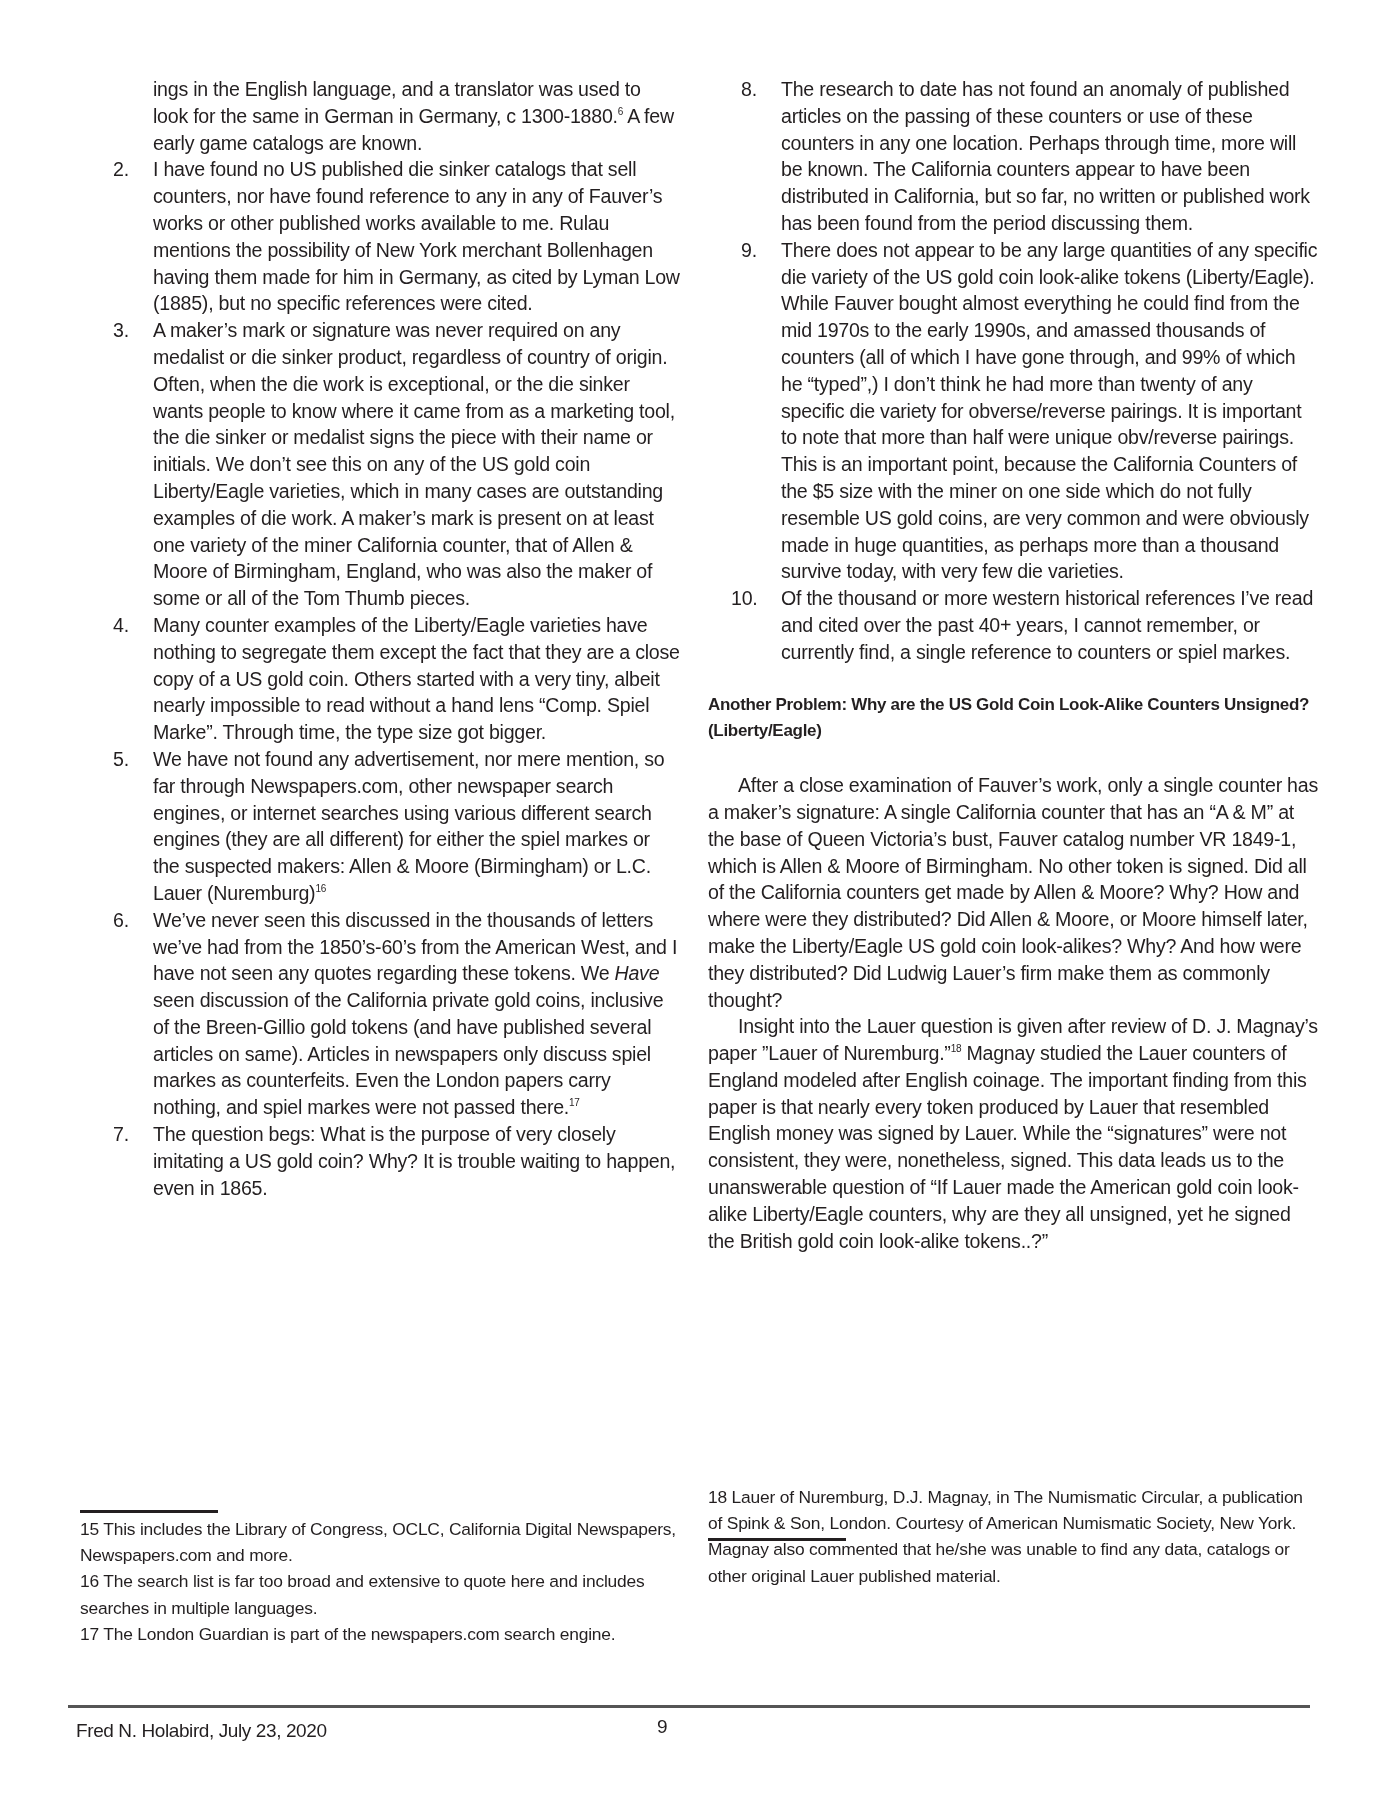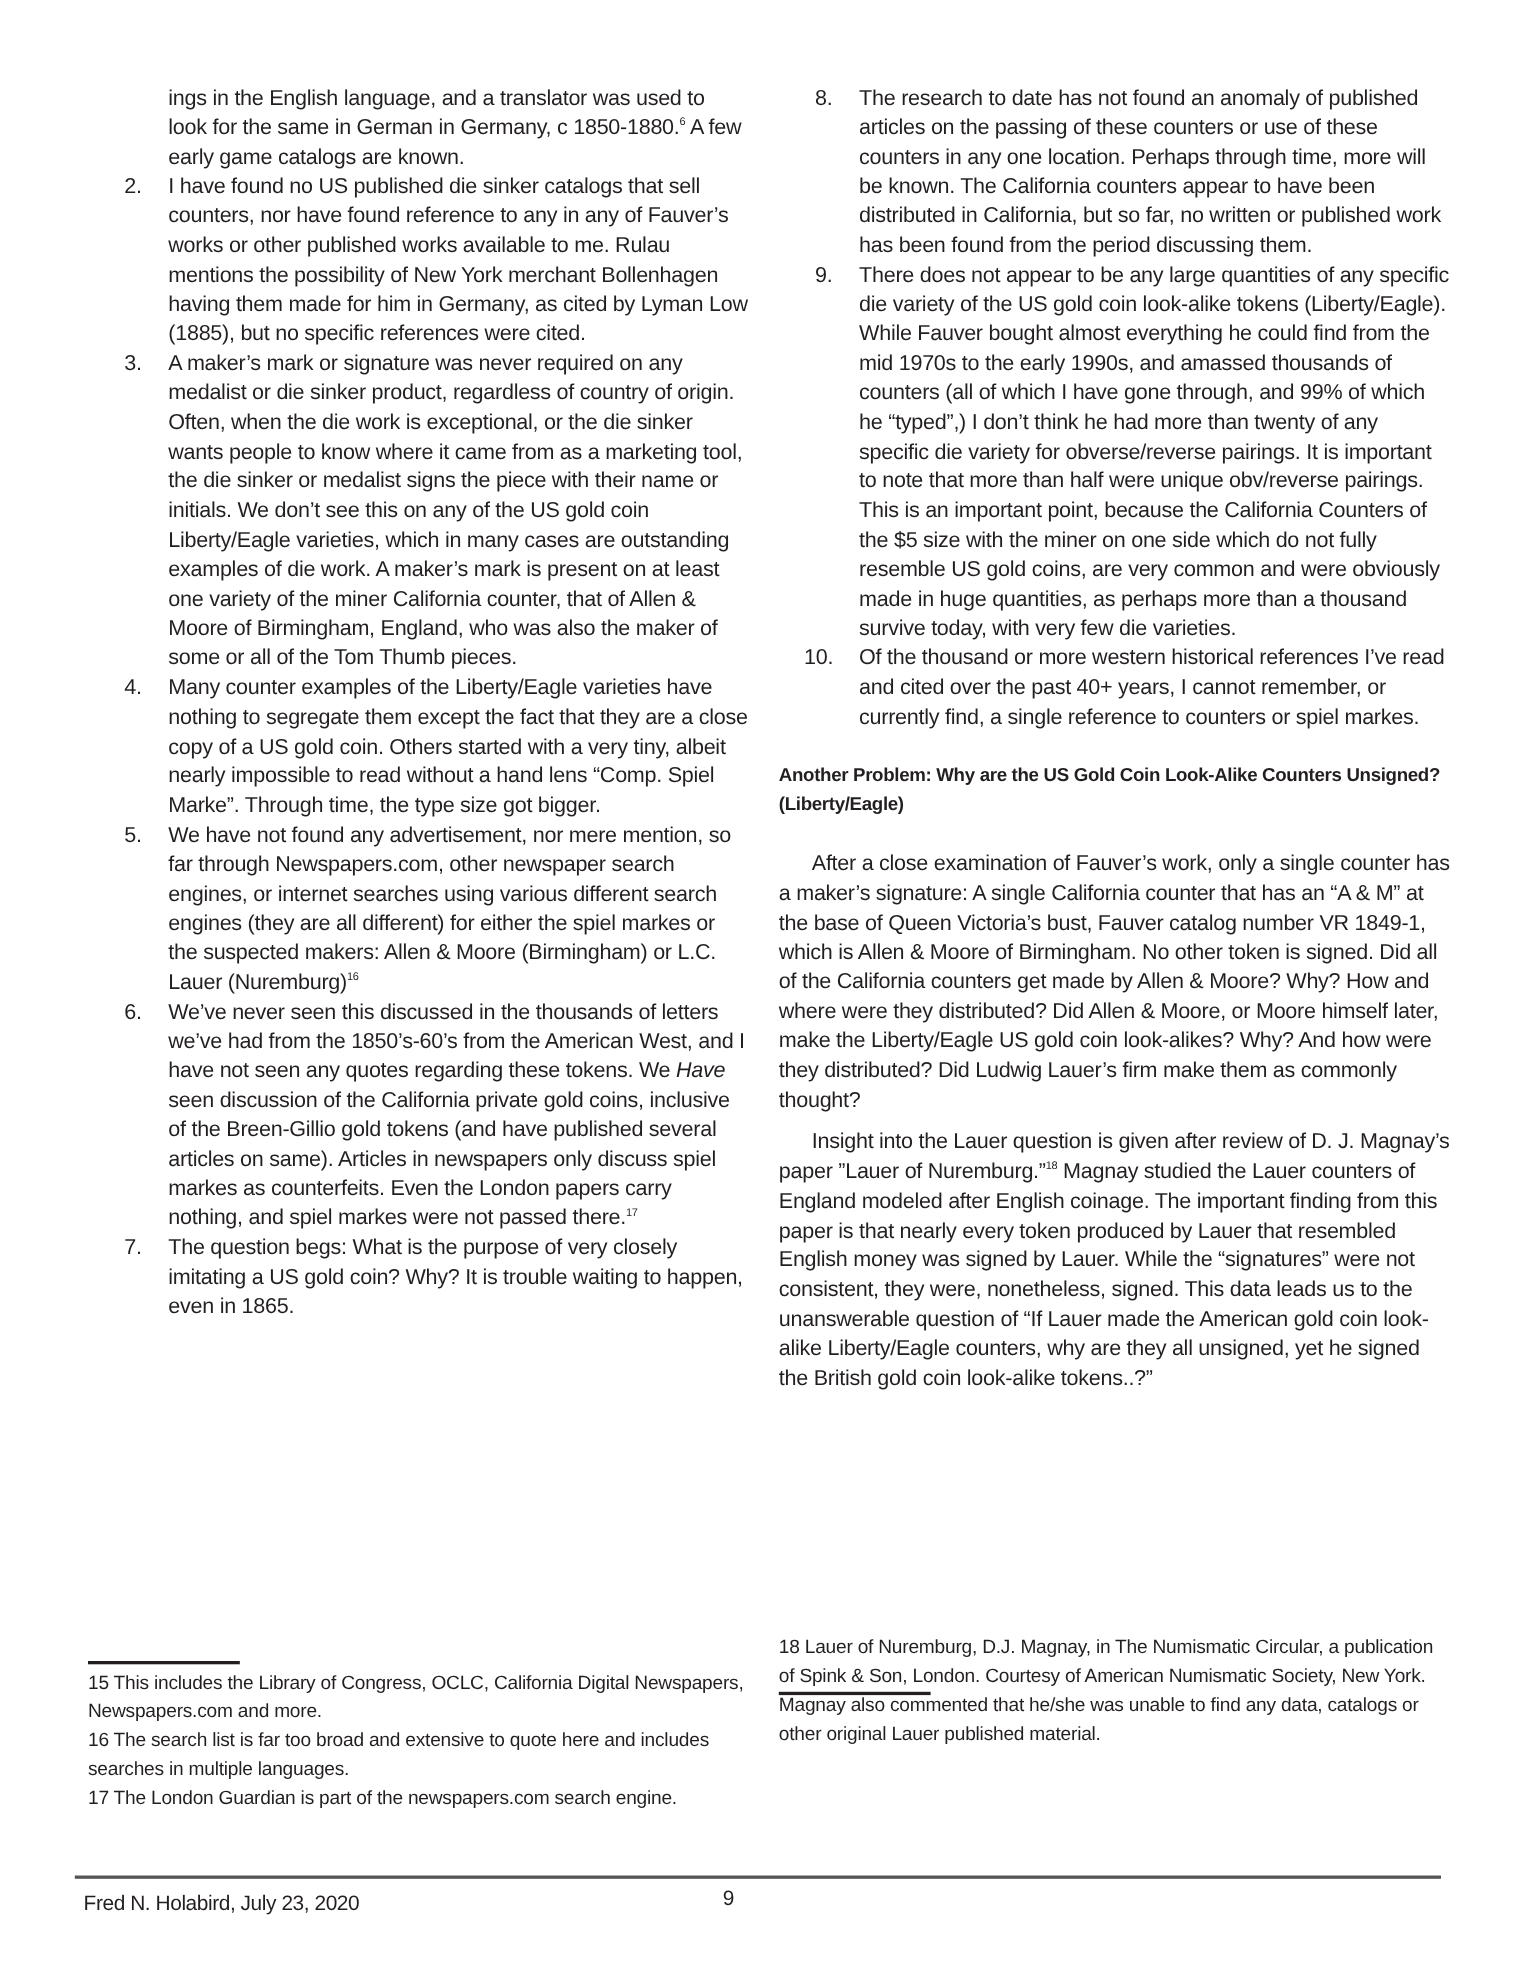--- a/index.html
+++ b/index.html
@@ -18,37 +18,37 @@
   .li { position: relative; padding-left: 73px; }
   .col-right .li { padding-left: 73px; }
   .li .num { position: absolute; left: 33px; top: 0; }
   .li .num.two { left: 23px; }
   .li.cont { padding-left: 73px; }
   sup { font-size: 10px; line-height: 0; vertical-align: 8px; }
   .heading {
     font-weight: bold; font-size: 17px; line-height: 26.8px;
     margin-top: 26px; letter-spacing: -0.3px;
   }
-  .para { text-indent: 30px; margin-top: 12px; }
+  .para { text-indent: 30px; }
   .para.first { margin-top: 27px; }
   .fn-rule { position: absolute; height: 3px; background: #231f20; width: 138px; }
   .fn {
     position: absolute; font-size: 17.4px; line-height: 26.2px; letter-spacing: -0.2px;
   }
   .footer-rule { position: absolute; left: 68px; top: 1705px; width: 1242px; height: 3px; background: #555; }
   .footer-left { position: absolute; left: 76px; top: 1720px; font-size: 19px; letter-spacing: -0.4px; }
   .footer-page { position: absolute; left: 657px; top: 1716px; font-size: 19px; }
   em { font-style: italic; }
 </style>
 </head>
 <body>
 
 <div class="col col-left">
   <div class="li cont">
-    <span>ings in the English language, and a translator was used to look for the same in German in Germany, c 1850-1880.</span><sup>6</sup><span> A few early game catalogs are known.</span>
+    <span>ings in the English language, and a translator was used to look for the same in German in Germany, c 1300-1880.</span><sup>6</sup><span> A few early game catalogs are known.</span>
   </div>
   <div class="li">
     <span class="num">2.</span>
     <span>I have found no US published die sinker catalogs that sell counters, nor have found reference to any in any of Fauver’s works or other published works available to me. Rulau mentions the possibility of New York merchant Bollenhagen having them made for him in Germany, as cited by Lyman Low (1885), but no specific references were cited.</span>
   </div>
   <div class="li">
     <span class="num">3.</span>
     <span>A maker’s mark or signature was never required on any medalist or die sinker product, regardless of country of origin. Often, when the die work is exceptional, or the die sinker wants people to know where it came from as a marketing tool, the die sinker or medalist signs the piece with their name or initials. We don’t see this on any of the US gold coin Liberty/Eagle varieties, which in many cases are outstanding examples of die work. A maker’s mark is present on at least one variety of the miner California counter, that of Allen &amp; Moore of Birmingham, England, who was also the maker of some or all of the Tom Thumb pieces.</span>
   </div>
   <div class="li">

